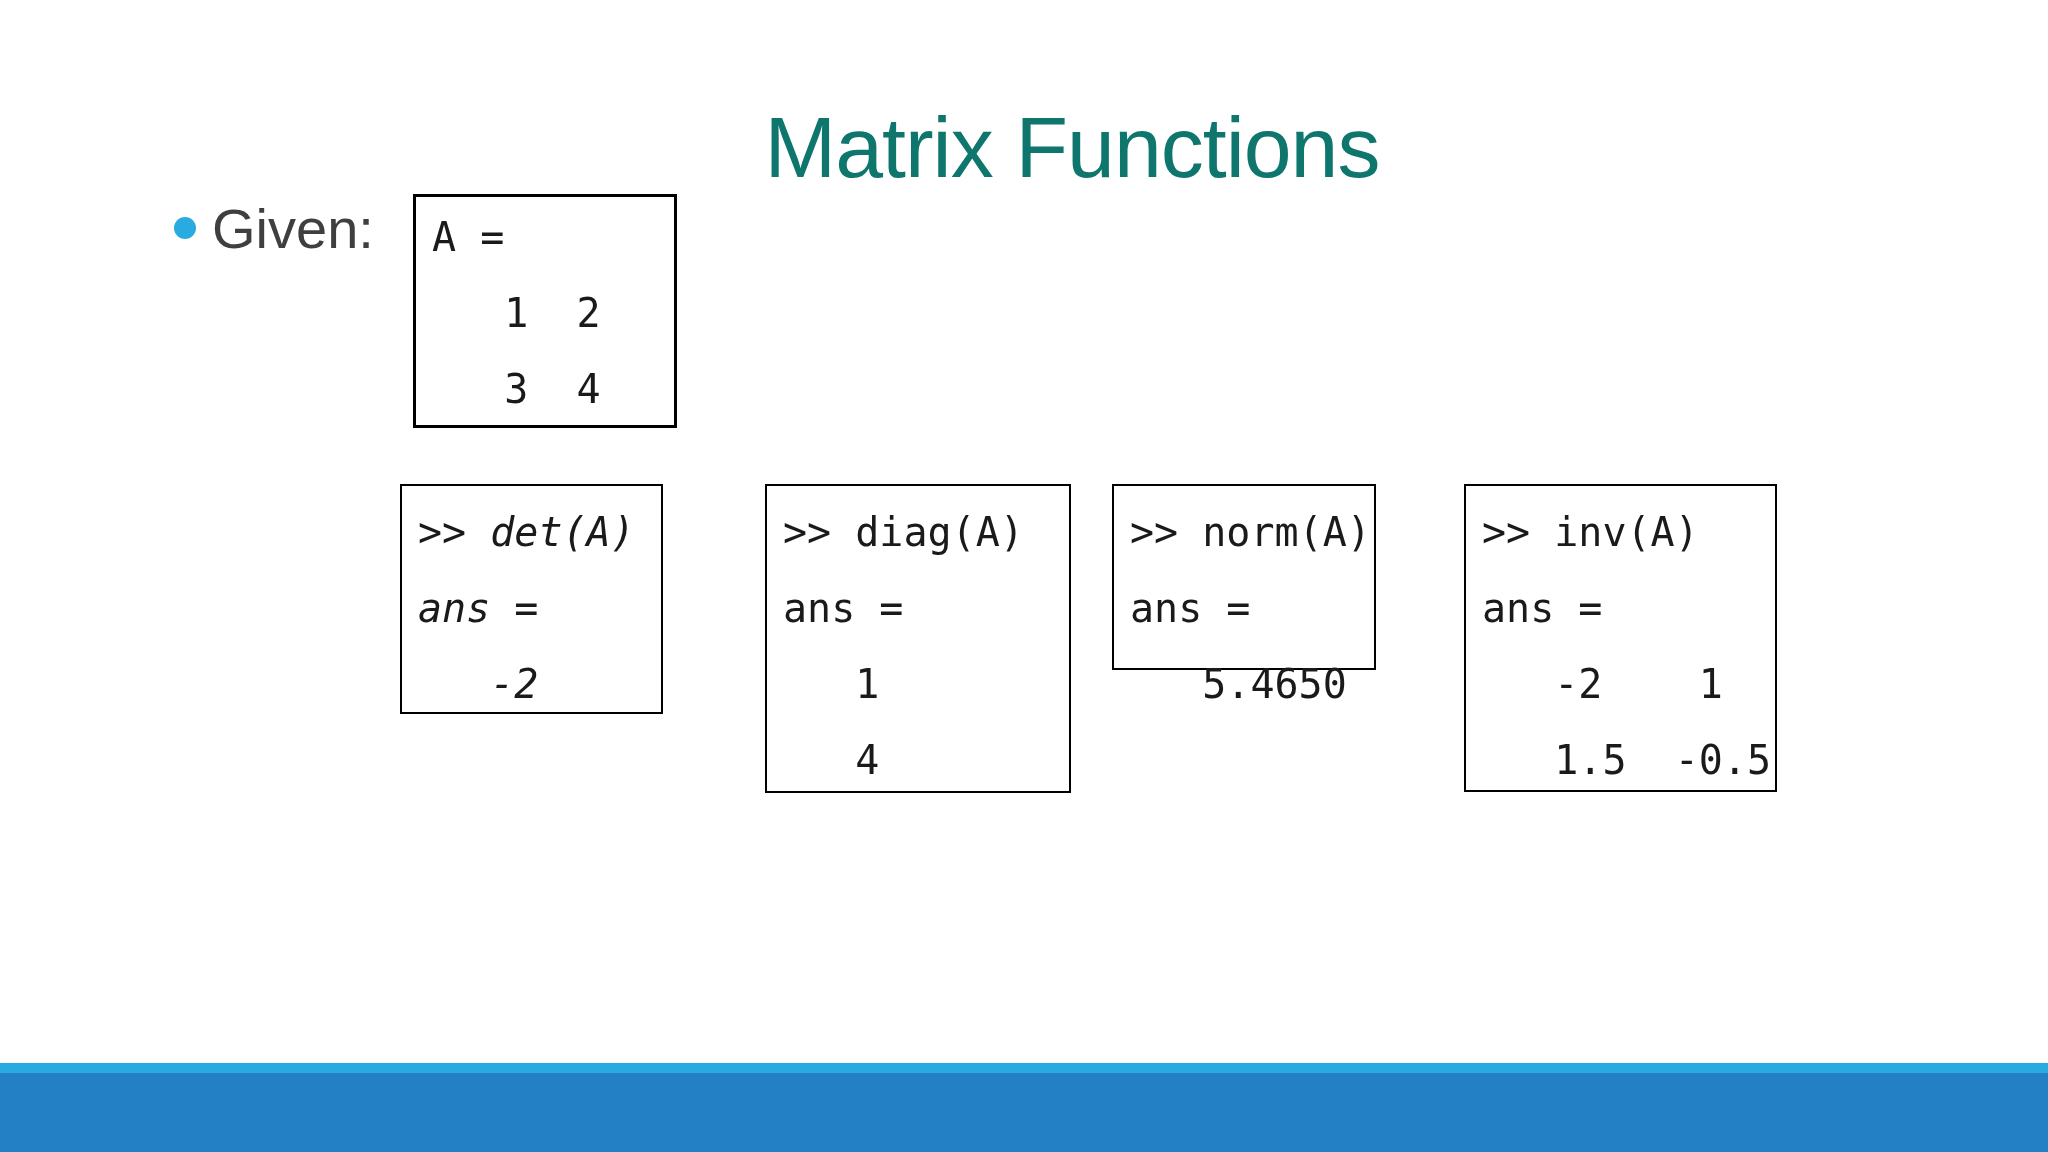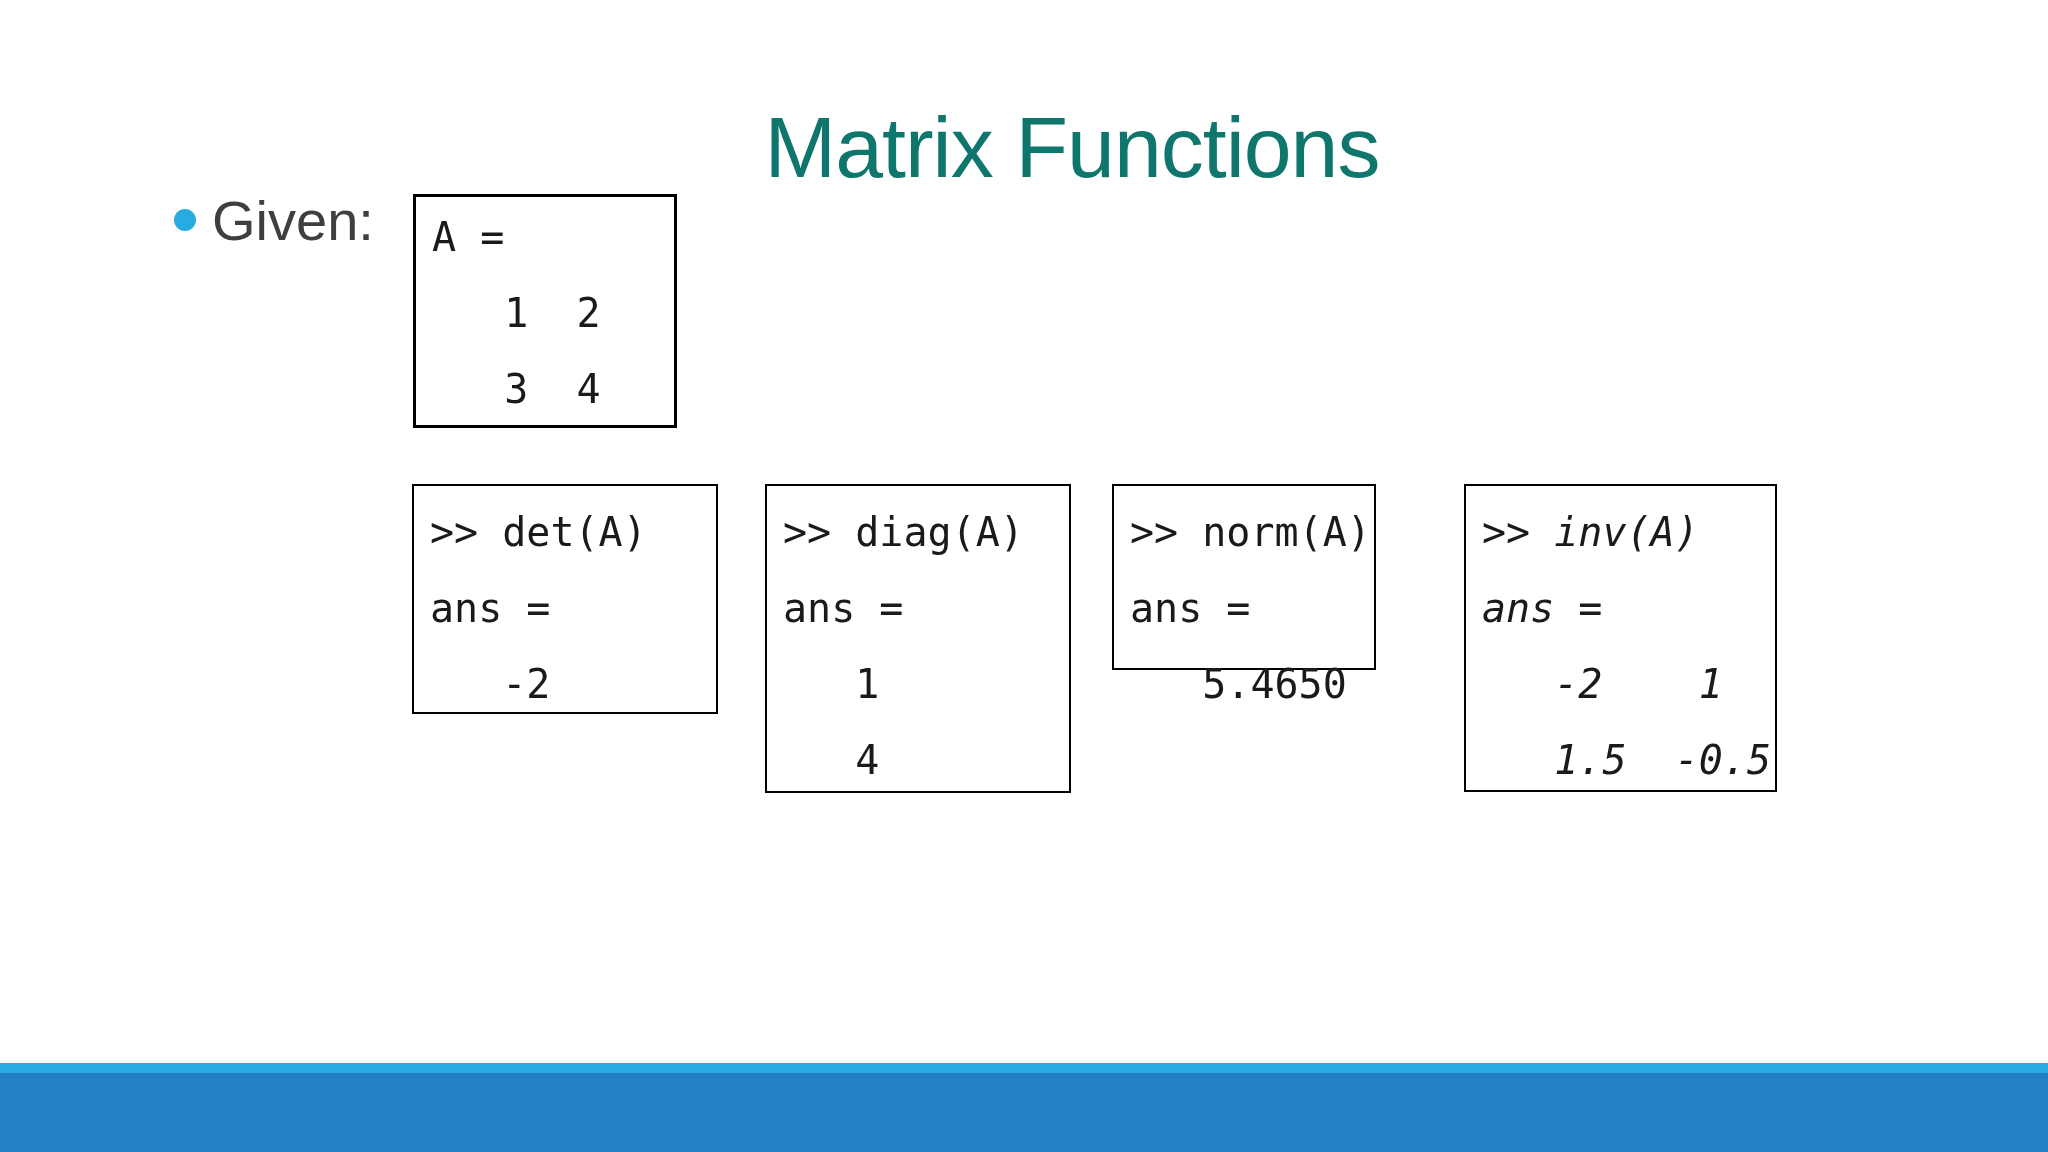--- a/index.html
+++ b/index.html
@@ -24,21 +24,21 @@
     font-size: 86px;
     line-height: 1;
     letter-spacing: -1px;
     color: #0f766e;
     font-weight: 400;
     margin-left: 48px;
   }
   .bullet-row {
     position: absolute;
     left: 174px;
-    top: 190px;
+    top: 198px;
     display: flex;
     align-items: flex-start;
   }
   .bullet-dot {
     width: 22px;
     height: 22px;
     border-radius: 50%;
     background: #29abe2;
     margin-top: 19px;
     margin-right: 16px;
@@ -63,24 +63,24 @@
     overflow: visible;
   }
   .box-matrix-a {
     left: 413px;
     top: 194px;
     width: 264px;
     height: 234px;
     border-width: 3px;
     padding-top: 2px;
   }
-  .box-det  { left: 412px;  top: 484px; width: 306px; height: 230px; }
+  .box-det  { left: 400px;  top: 484px; width: 263px; height: 230px; font-style: italic; }
   .box-diag { left: 765px;  top: 484px; width: 306px; height: 309px; }
   .box-norm { left: 1112px; top: 484px; width: 264px; height: 186px; }
-  .box-inv  { left: 1464px; top: 484px; width: 313px; height: 308px; font-style: italic; }
+  .box-inv  { left: 1464px; top: 484px; width: 313px; height: 308px; }
   .footer-stripe {
     position: absolute;
     left: 0;
     top: 1063px;
     width: 100%;
     height: 10px;
     background: #29abe2;
   }
   .footer-bar {
     position: absolute;

